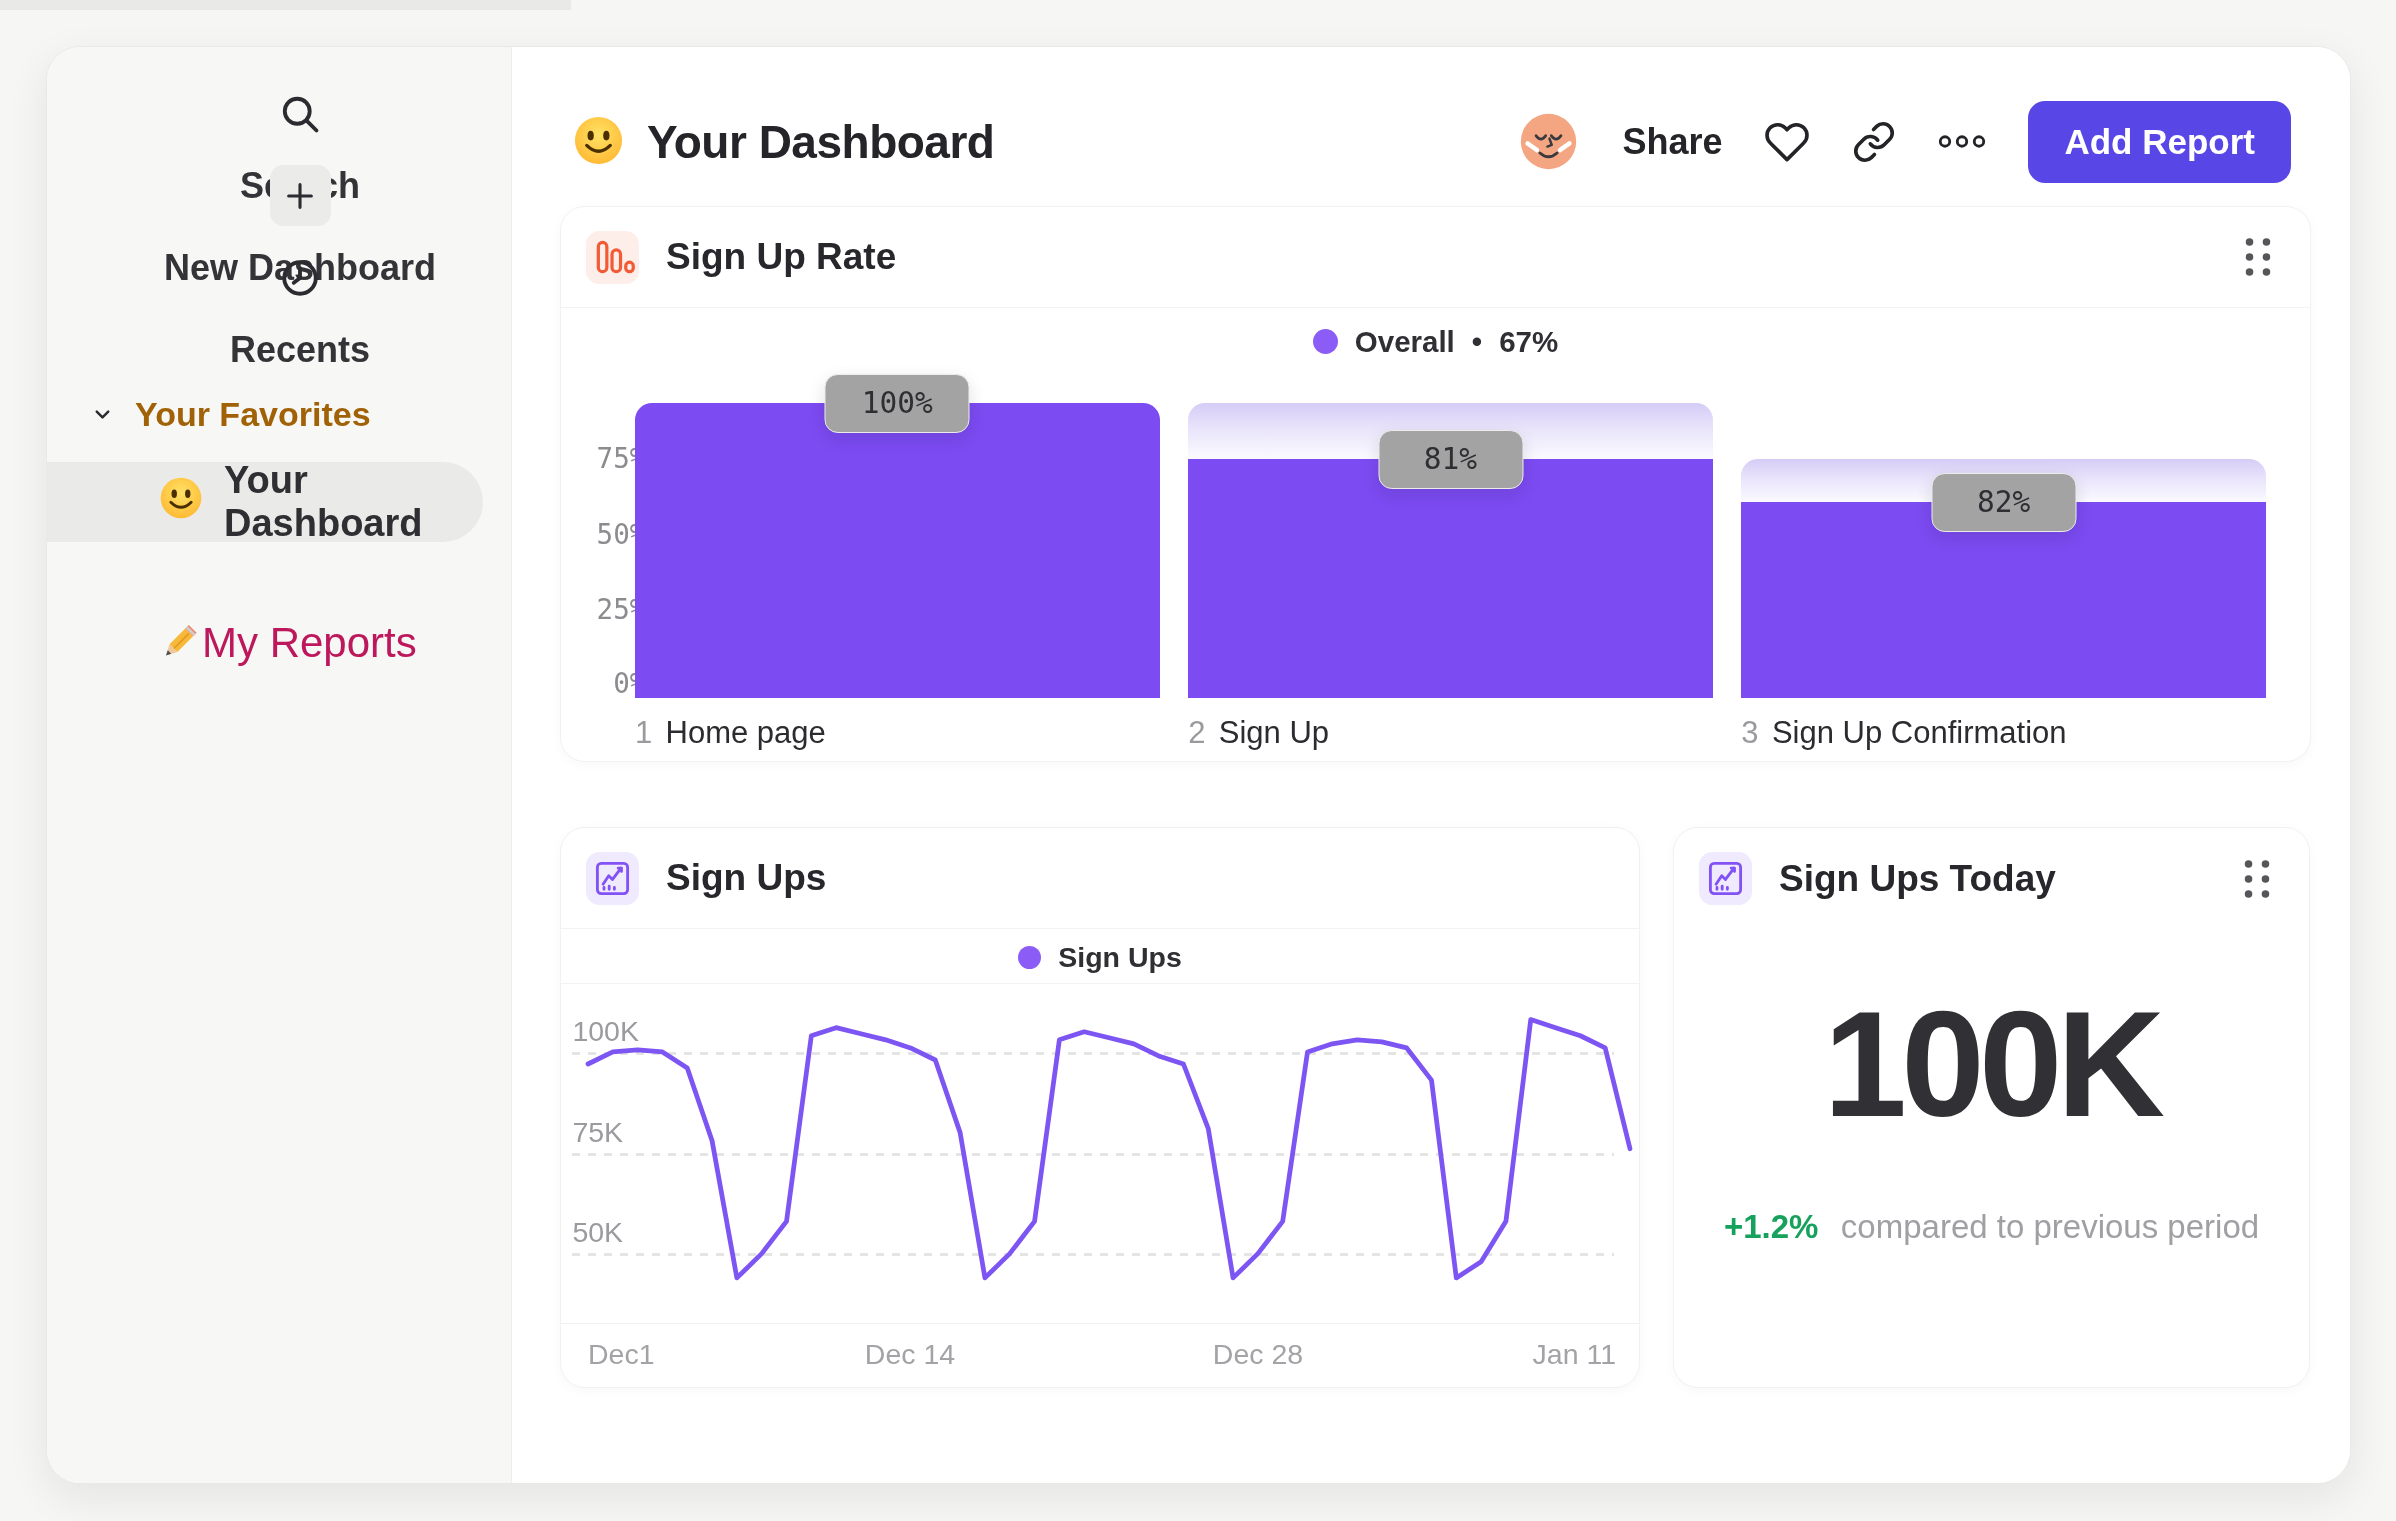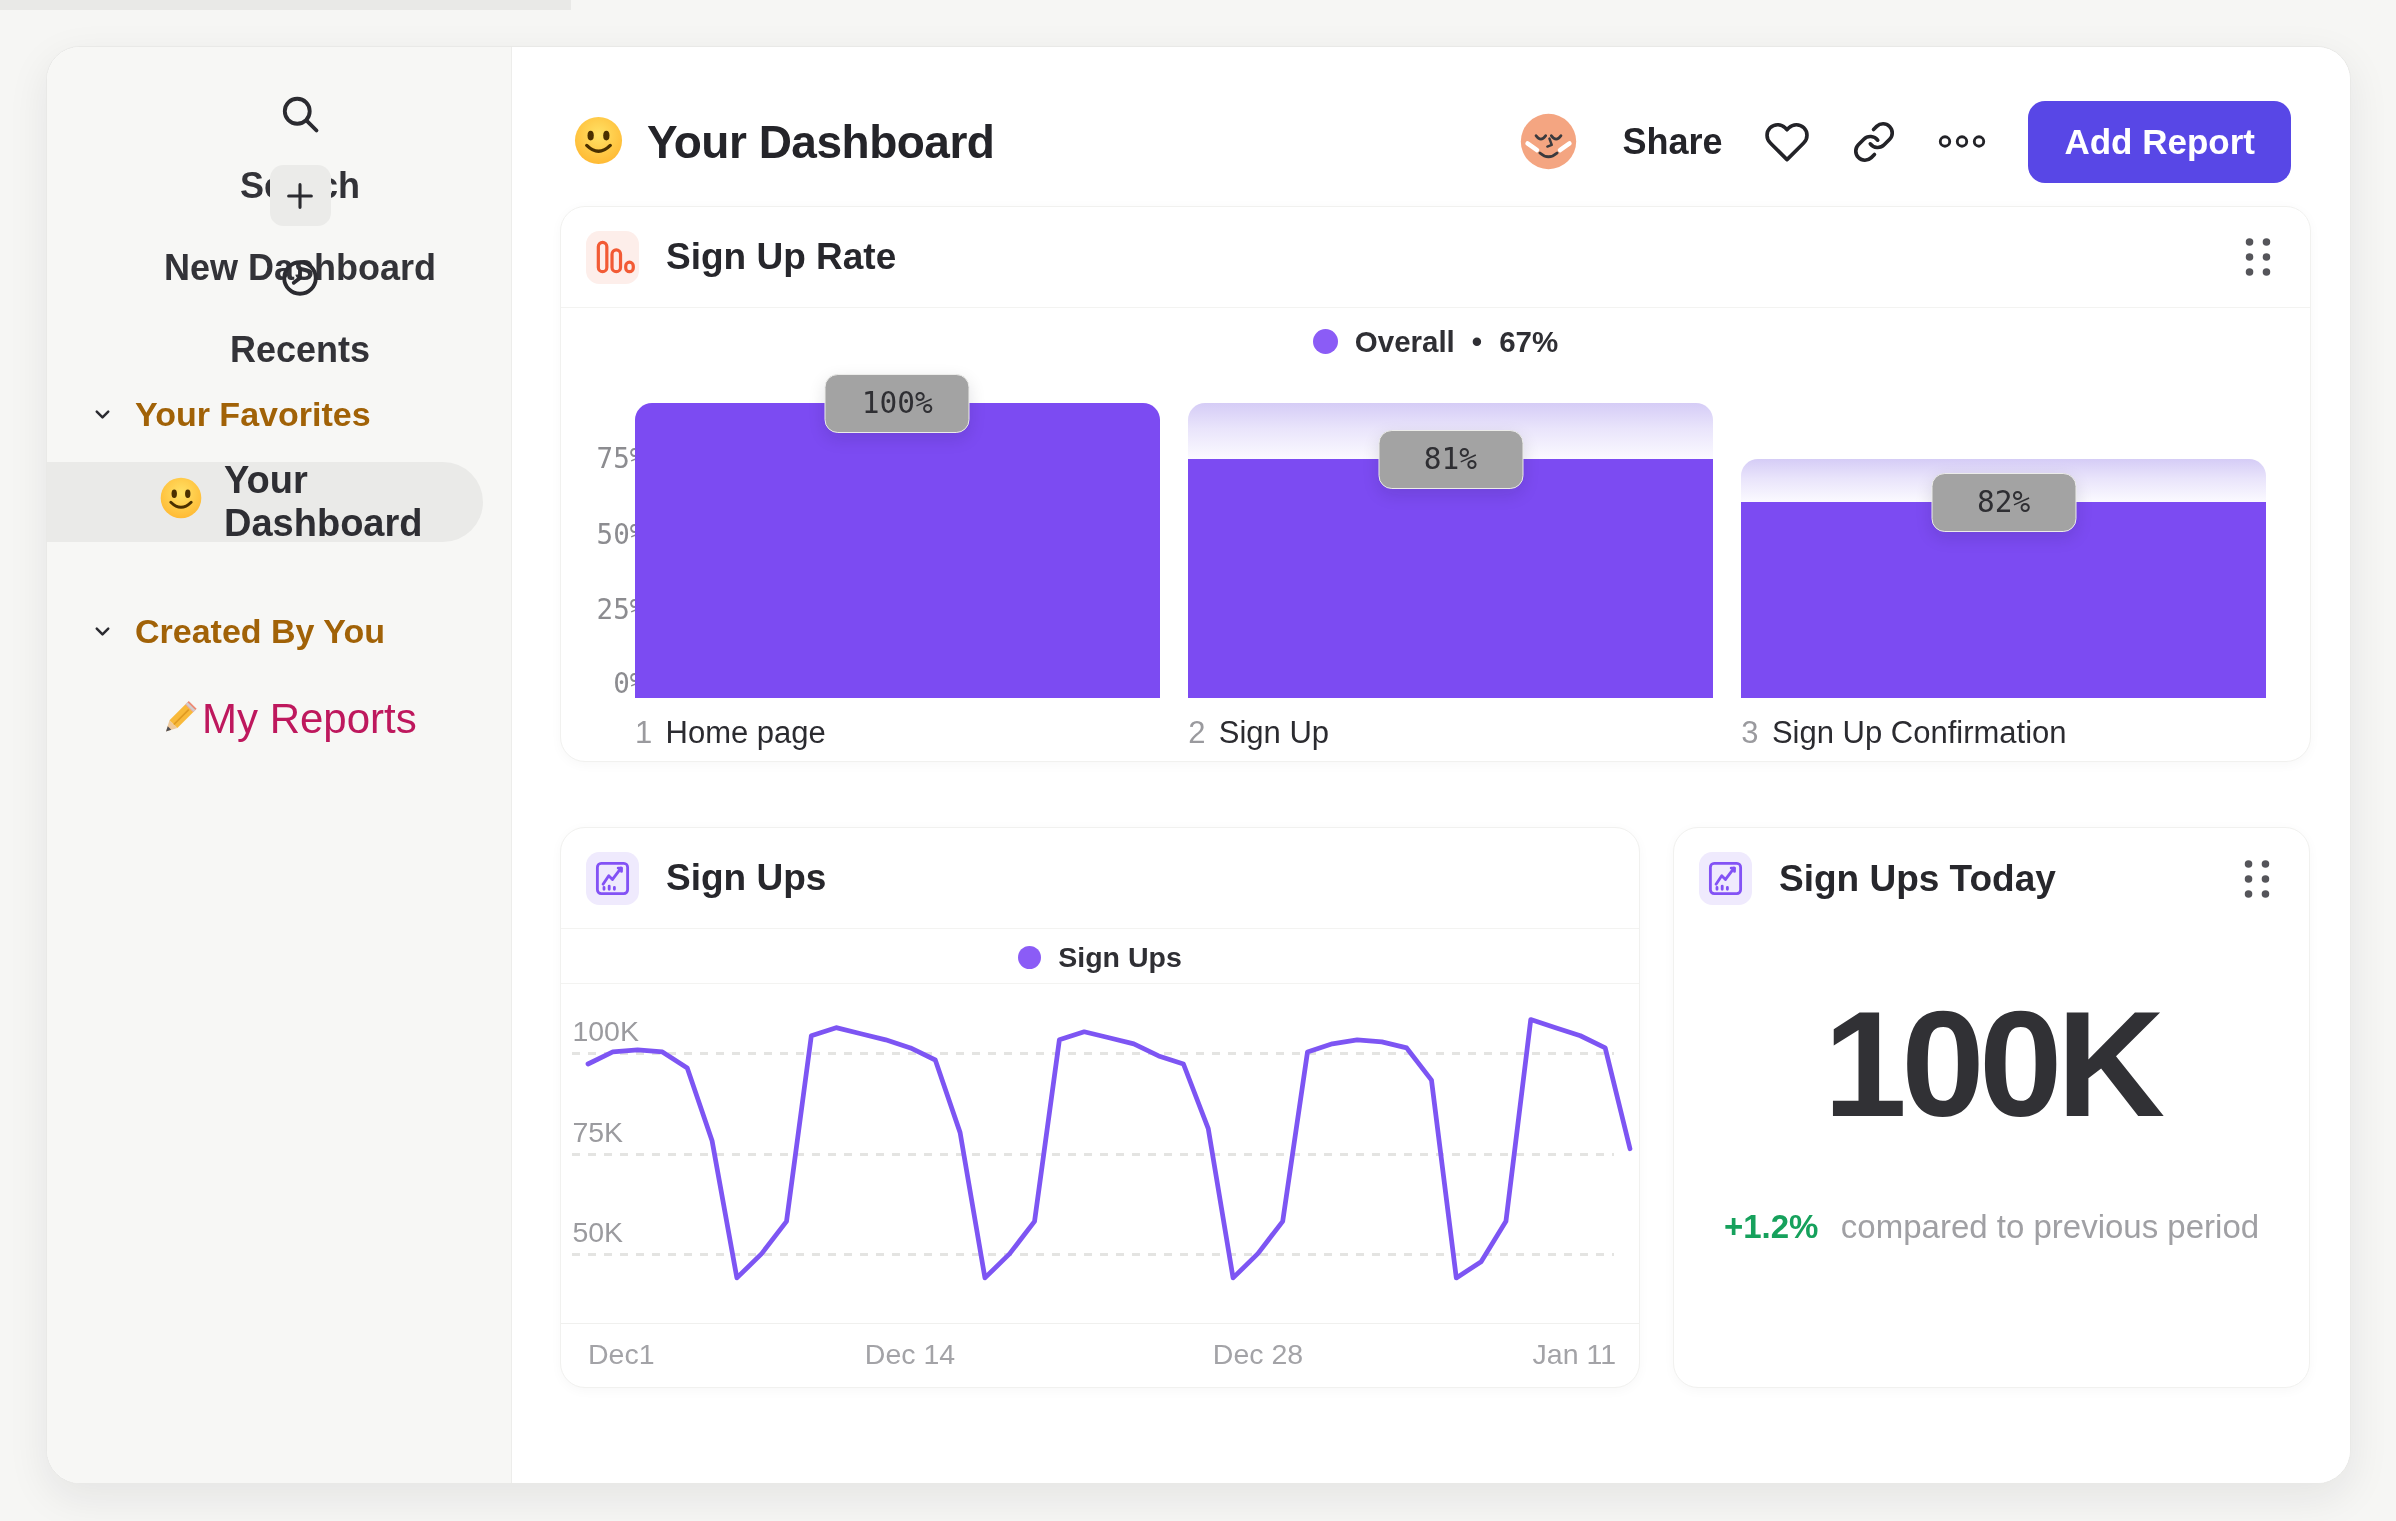--- a/index.html
+++ b/index.html
@@ -162,28 +162,20 @@
             <ellipse cx="18" cy="21" rx="3.2" ry="5" fill="#4a3000"></ellipse>
             <ellipse cx="34" cy="21" rx="3.2" ry="5" fill="#4a3000"></ellipse>
             <path d="M14 31q12 12 24 0" fill="none" stroke="#4a3000" stroke-width="3.4" stroke-linecap="round"></path>
           </svg>
         </span>
         <span>Your Dashboard</span>
       </div>
     </div>
 
     <div class="sec-created">
-      <div class="side-section-header">
-        <span>
-          <svg width="23" height="23" viewBox="0 0 24 24" fill="none" stroke="#2b2b30" stroke-width="2.6" stroke-linecap="round" stroke-linejoin="round">
-              <path d="M6 9l6 6 6-6"></path>
-            </svg>
-        </span>
-        <span>Created By You</span>
-      </div>
       <div class="created-item">
         <span>
           <svg width="42" height="42" viewBox="0 0 48 48">
             <path d="M8 44 L12 31 L21 40 Z" fill="#efc99b"></path>
             <path d="M8 44 L10 38 L14 42 Z" fill="#4f4f54"></path>
             <path d="M12 31 L30 13 L39 22 L21 40 Z" fill="#f8b93a"></path>
             <path d="M30 13 L34 9 L43 18 L39 22 Z" fill="#ee8a74"></path>
             <path d="M31.5 11.5 L40.5 20.5" stroke="#cfcfcf" stroke-width="3"></path>
             <path d="M17 36 L34 19" stroke="#e09a22" stroke-width="2"></path>
           </svg>

